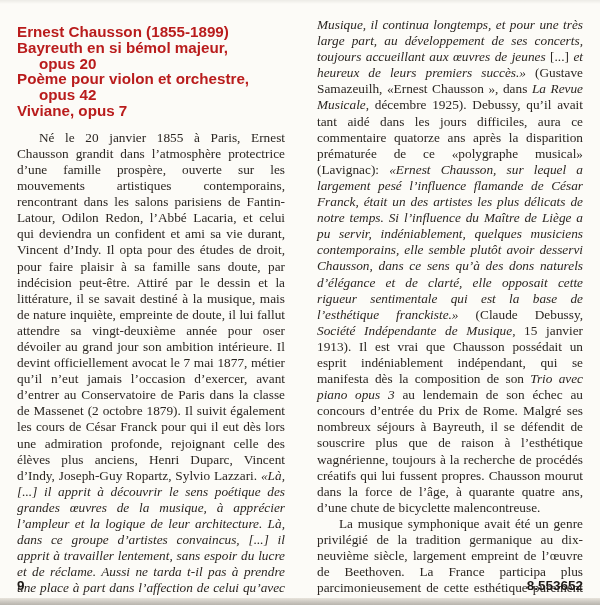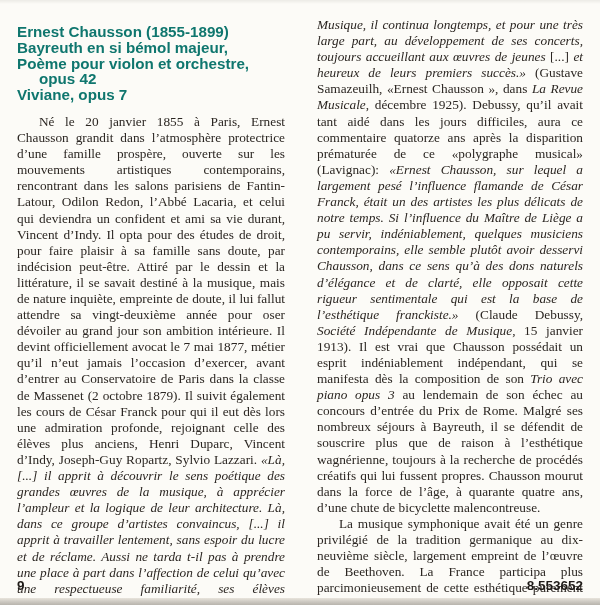--- a/index.html
+++ b/index.html
@@ -14,21 +14,21 @@
     position: absolute; top: 16px;
     font-family: "Liberation Serif", serif;
     font-size: 13.3px; line-height: 16.1px;
     text-align: justify;
   }
   .col-left { left: 17px; width: 268px; }
   .col-right { left: 317px; width: 266px; top: 17px; }
   .heading {
     font-family: "Liberation Sans", sans-serif;
     font-weight: bold; font-size: 15.2px; line-height: 15.8px;
-    color: #0f766e; margin: 8px 0 0 0; text-align: left;
+    color: #b91c1c; margin: 8px 0 0 0; text-align: left;
   }
   .heading .indent { padding-left: 22px; display: block; }
   .heading div { margin: 0; }
   p { margin: 0; }
   p.first { margin-top: 11px; text-indent: 22px; }
   p.indent { text-indent: 22px; }
   i { }
   .footer {
     position: absolute; top: 578px;
     font-family: "Liberation Sans", sans-serif; font-weight: bold;
@@ -48,20 +48,21 @@
 </head>
 <body>
 
 <div class="page">
   <div class="top-edge"></div>
 
   <div class="col col-left">
     <div class="heading">
       <div>Ernest Chausson (1855-1899)</div>
       <div>Bayreuth en si bémol majeur,</div>
+      <span class="indent">opus 20</span>
       <div>Poème pour violon et orchestre,</div>
       <span class="indent">opus 42</span>
       <div>Viviane, opus 7</div>
     </div>
     <p class="first"><span>Né le 20 janvier 1855 à Paris, Ernest Chausson grandit dans l’atmosphère protectrice d’une famille prospère, ouverte sur les mouvements artistiques contemporains, rencontrant dans les salons parisiens de Fantin-Latour, Odilon Redon, l’Abbé Lacaria, et celui qui deviendra un confident et ami sa vie durant, Vincent d’Indy. Il opta pour des études de droit, pour faire plaisir à sa famille sans doute, par indécision peut-être. Attiré par le dessin et la littérature, il se savait destiné à la musique, mais de nature inquiète, empreinte de doute, il lui fallut attendre sa vingt-deuxième année pour oser dévoiler au grand jour son ambition intérieure. Il devint officiellement avocat le 7 mai 1877, métier qu’il n’eut jamais l’occasion d’exercer, avant d’entrer au Conservatoire de Paris dans la classe de Massenet (2 octobre 1879). Il suivit également les cours de César Franck pour qui il eut dès lors une admiration profonde, rejoignant celle des élèves plus anciens, Henri Duparc, Vincent d’Indy, Joseph-Guy Ropartz, Sylvio Lazzari. </span><i>«Là, [...] il apprit à découvrir le sens poétique des grandes œuvres de la musique, à apprécier l’ampleur et la logique de leur architecture. Là, dans ce groupe d’artistes convaincus, [...] il apprit à travailler lentement, sans espoir du lucre et de réclame. Aussi ne tarda t-il pas à prendre une place à part dans l’affection de celui qu’avec une respectueuse familiarité, ses élèves appelaient le ‘Père Franck’, et dont il semblait d’ailleurs prendre pour exemple dans la vie, la bonté et le dévouement. Nommé plus tard secrétaire de la Société Nationale de</i></p>
   </div>
 
   <div class="col col-right">
     <p><i>Musique, il continua longtemps, et pour une très large part, au développement de ses concerts, toujours accueillant aux œuvres de jeunes </i><span>[...]</span><i> et heureux de leurs premiers succès.»</i><span> (Gustave Samazeuilh, «Ernest Chausson », dans </span><i>La Revue Musicale</i><span>, décembre 1925). Debussy, qu’il avait tant aidé dans les jours difficiles, aura ce commentaire quatorze ans après la disparition prématurée de ce «polygraphe musical» (Lavignac): </span><i>«Ernest Chausson, sur lequel a largement pesé l’influence flamande de César Franck, était un des artistes les plus délicats de notre temps. Si l’influence du Maître de Liège a pu servir, indéniablement, quelques musiciens contemporains, elle semble plutôt avoir desservi Chausson, dans ce sens qu’à des dons naturels d’élégance et de clarté, elle opposait cette rigueur sentimentale qui est la base de l’esthétique franckiste.»</i><span> (Claude Debussy, </span><i>Société Indépendante de Musique</i><span>, 15 janvier 1913). Il est vrai que Chausson possédait un esprit indéniablement indépendant, qui se manifesta dès la composition de son </span><i>Trio avec piano opus 3</i><span> au lendemain de son échec au concours d’entrée du Prix de Rome. Malgré ses nombreux séjours à Bayreuth, il se défendit de souscrire plus que de raison à l’esthétique wagnérienne, toujours à la recherche de procédés créatifs qui lui fussent propres. Chausson mourut dans la force de l’âge, à quarante quatre ans, d’une chute de bicyclette malencontreuse.</span></p>
     <p class="indent"><span>La musique symphonique avait été un genre privilégié de la tradition germanique au dix-neuvième siècle, largement empreint de l’œuvre de Beethoven. La France participa plus parcimonieusement de cette esthétique purement orchestrale. Certes il y eut Berlioz, avec sa </span></p>

